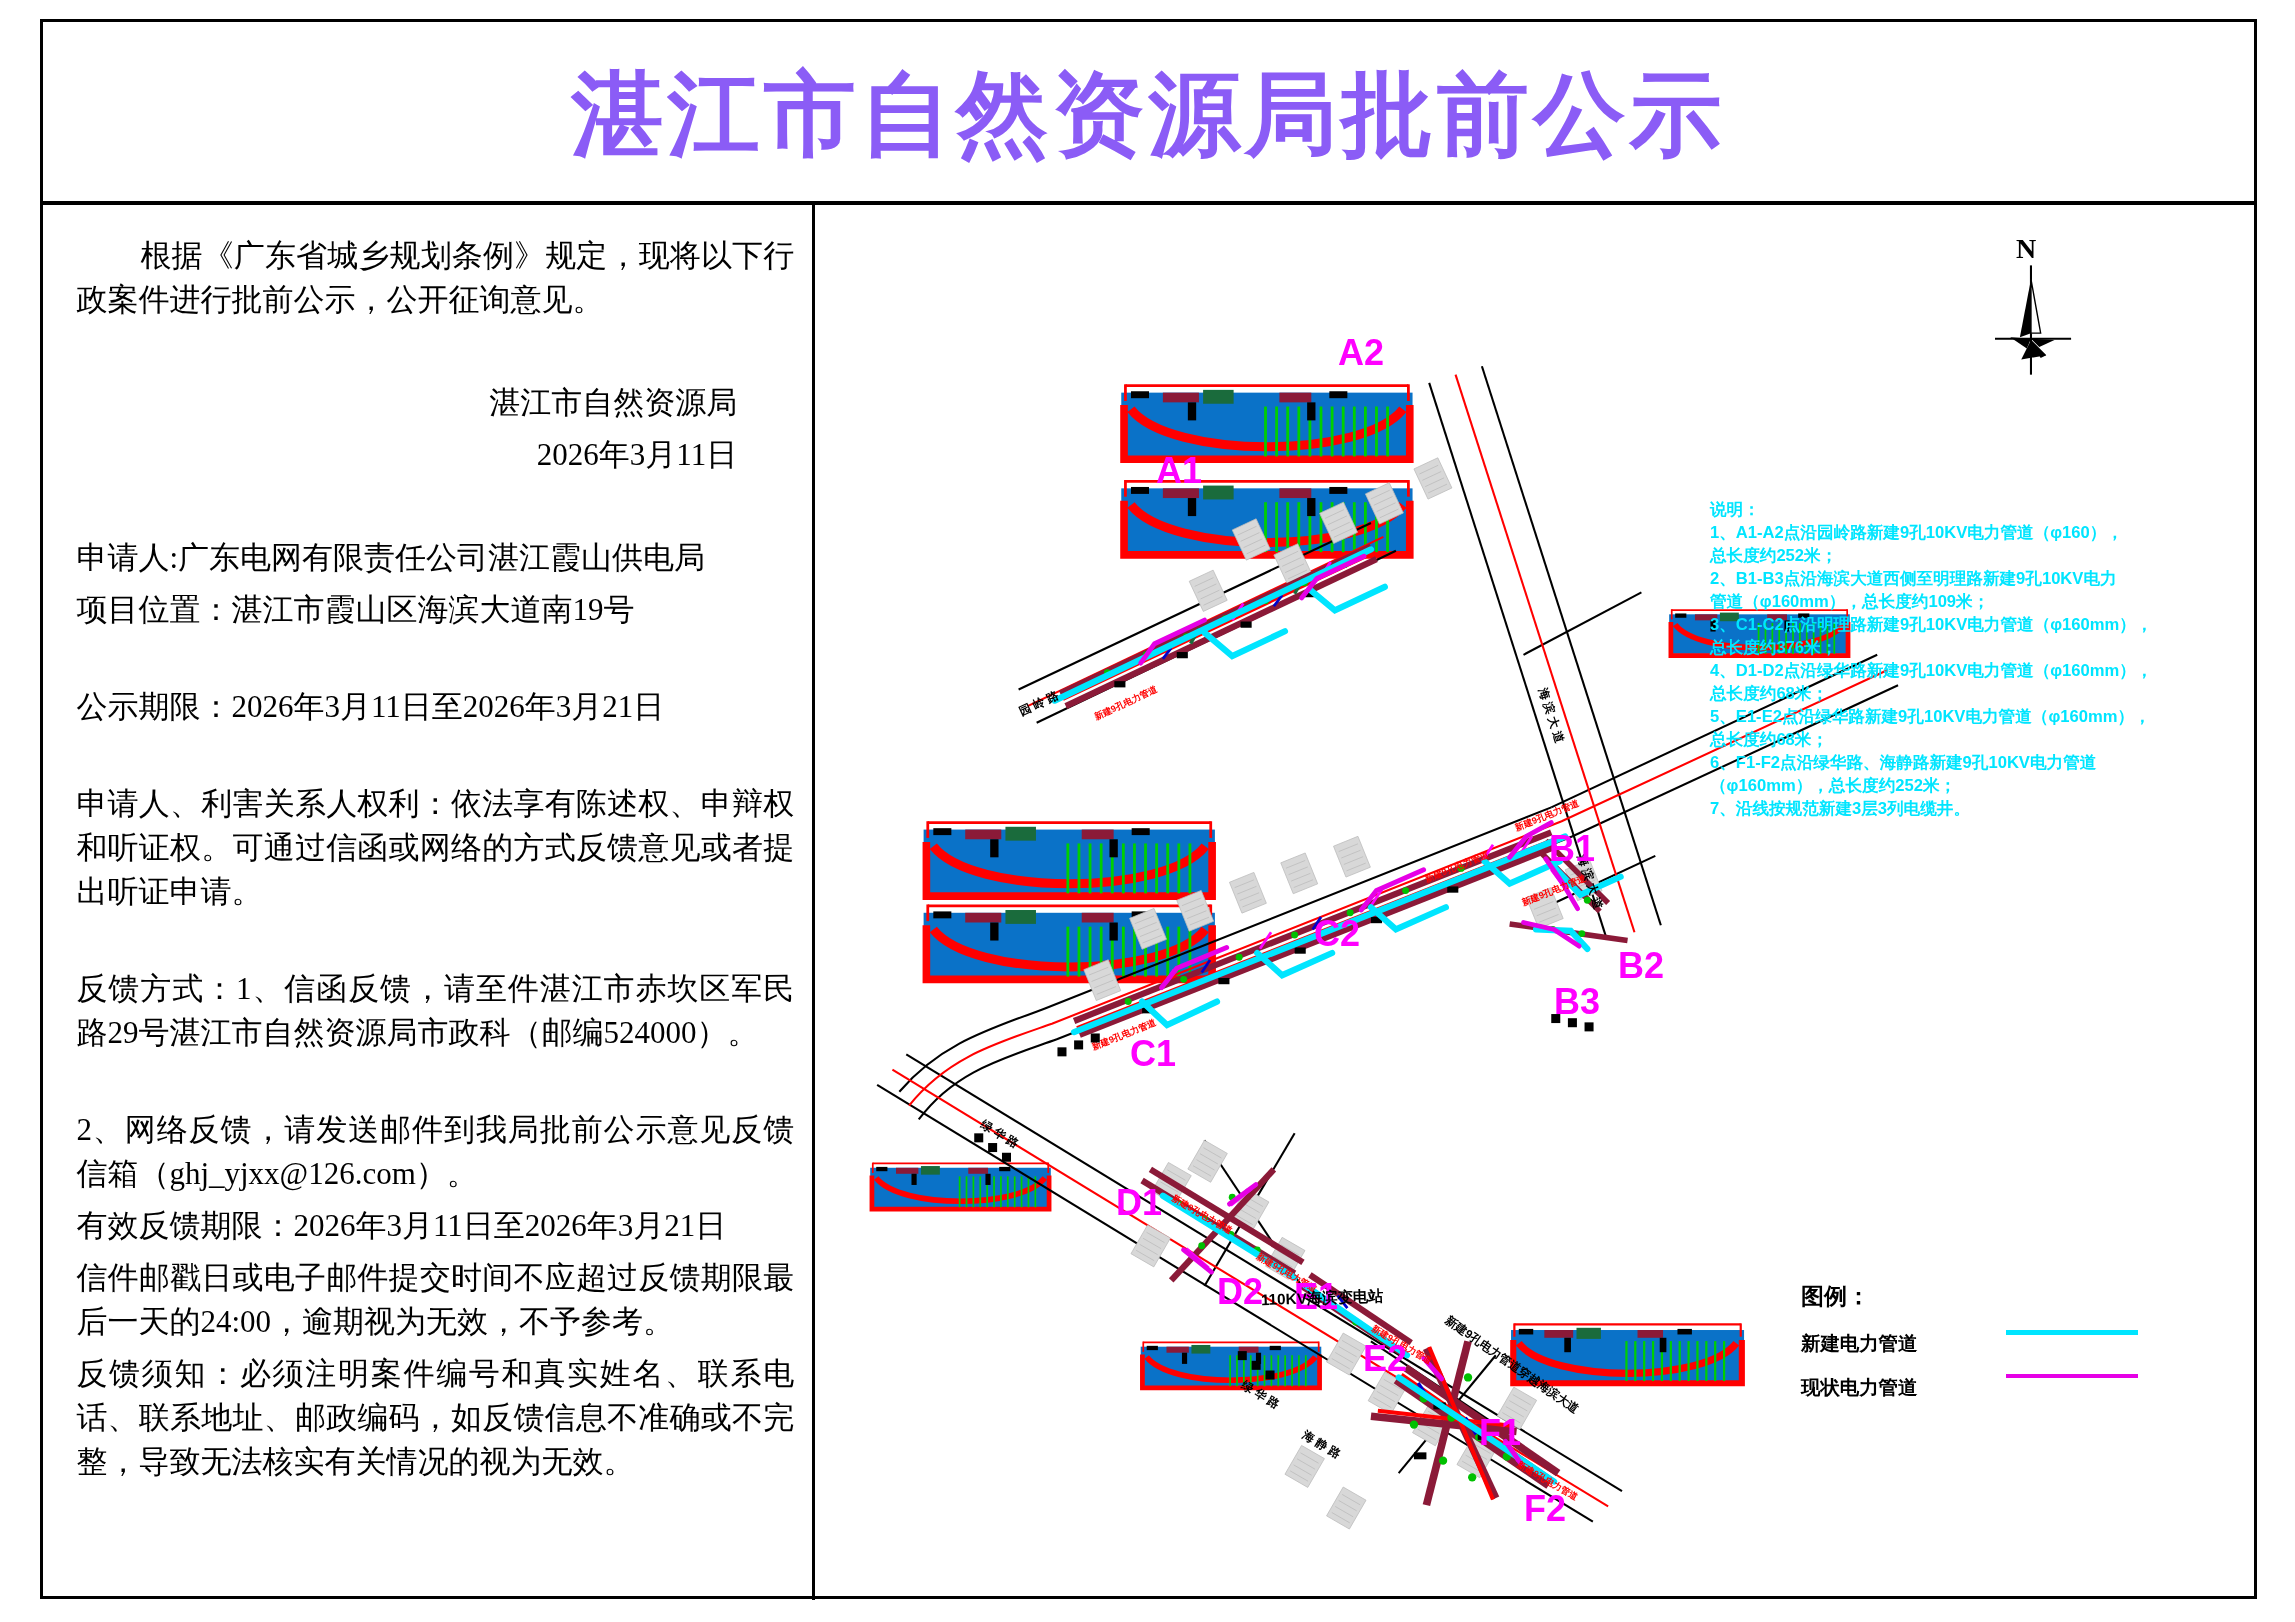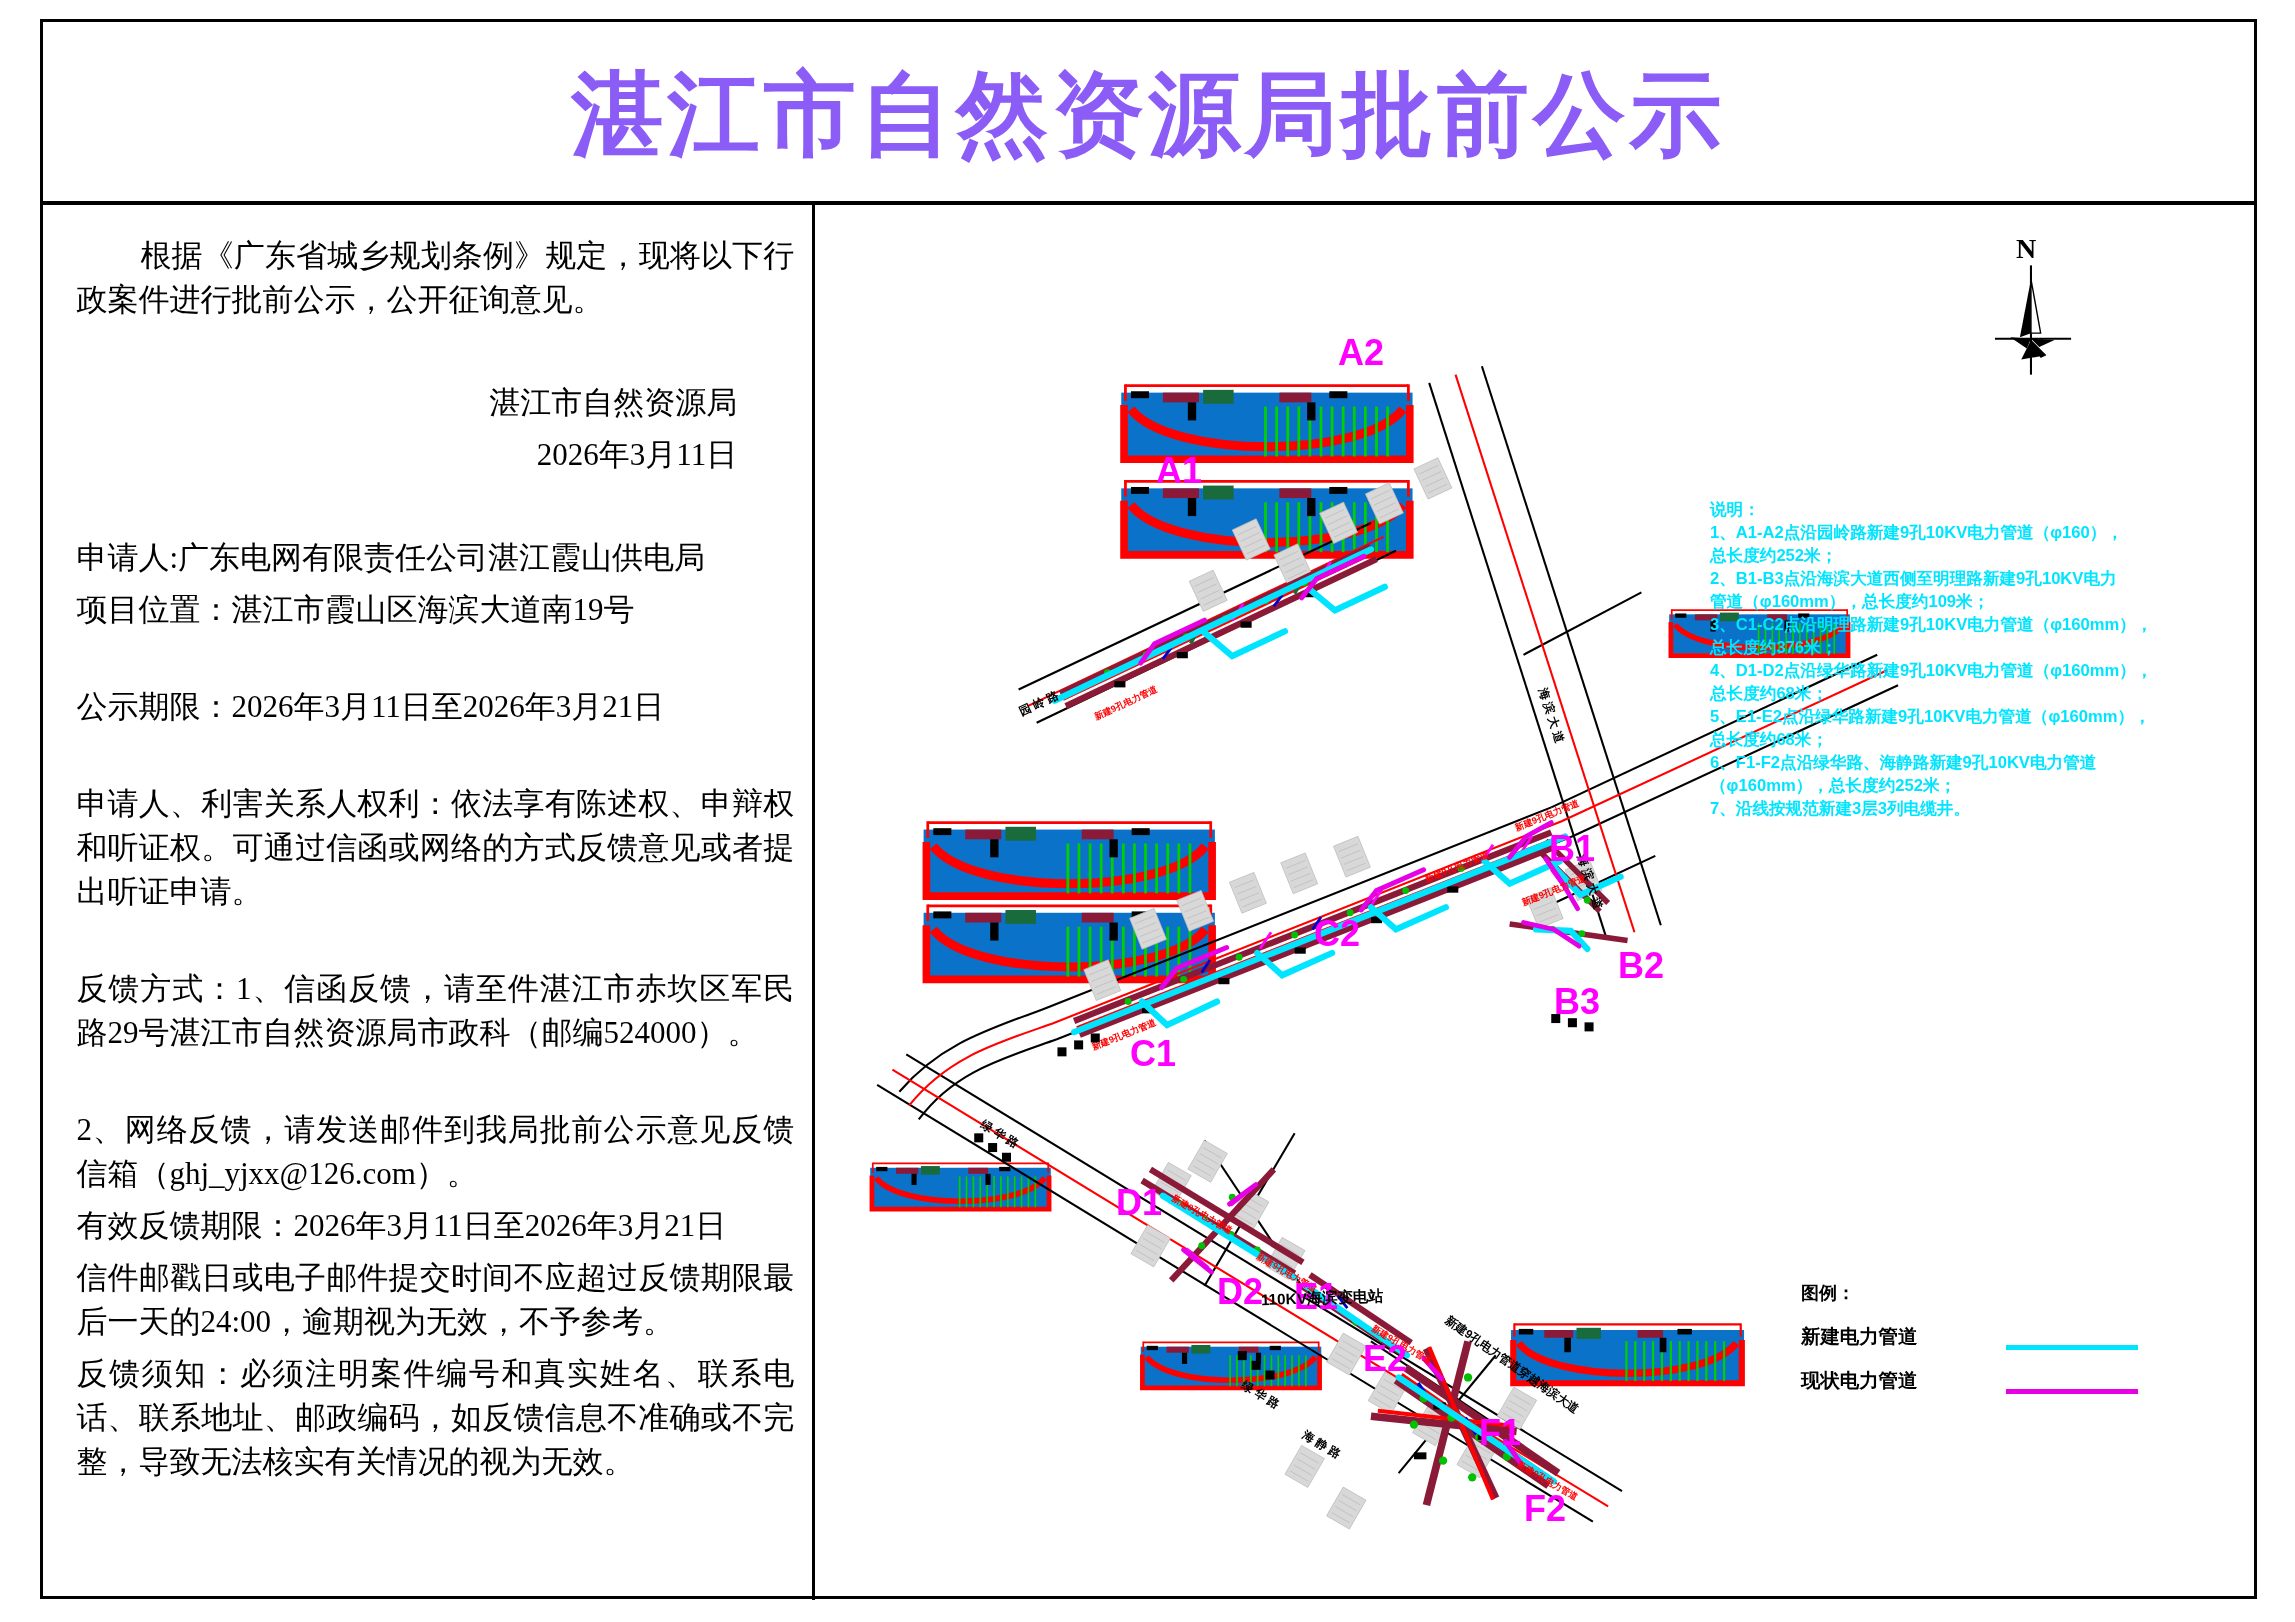--- a/index.html
+++ b/index.html
@@ -37,23 +37,23 @@
   .north .nlabel{position:absolute;left:21px;top:-2.8px;font-family:"Liberation Serif",serif;
                  font-size:28px;font-weight:700;color:#000;}
 
   
   .notes{position:absolute;left:894px;top:294px;width:506px;}
   .notes div{font-family:"Liberation Sans",sans-serif;font-size:16.6px;line-height:23px;
              font-weight:700;color:#00e5ff;white-space:nowrap;}
 
   
   .legend{position:absolute;left:985px;top:1077px;width:388px;}
-  .legend .lg-title{font-family:"Liberation Sans",sans-serif;font-size:18px;font-weight:700;
+  .legend .lg-title{font-family:"Liberation Sans",sans-serif;font-size:23px;font-weight:700;
                     color:#000;margin-bottom:18px;}
-  .legend .lg-row{display:flex;align-items:flex-end;margin-bottom:16.6px;}
+  .legend .lg-row{display:flex;align-items:flex-start;margin-bottom:16.6px;}
   .legend .lg-row .lg-label{font-family:"Liberation Sans",sans-serif;font-size:19.4px;
                             font-weight:700;color:#000;width:180px;}
   .legend .lg-row .lg-swatch{width:132px;height:4.9px;margin-left:25px;}
 
   
   .substation{position:absolute;left:445px;top:1084px;
               font-family:"Liberation Sans",sans-serif;font-size:15.3px;font-weight:700;
               color:#000;transform:rotate(-2deg);white-space:nowrap;}
 
   

